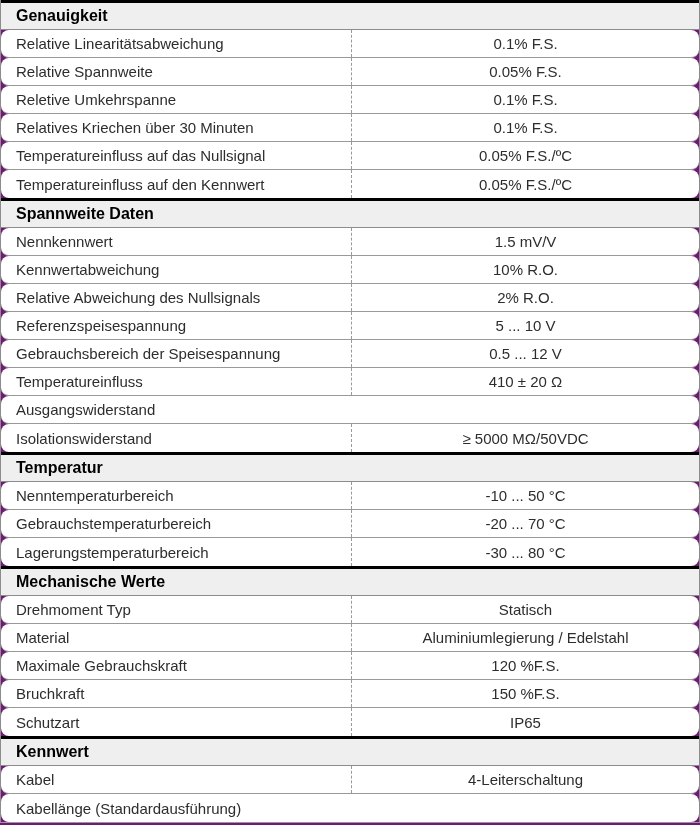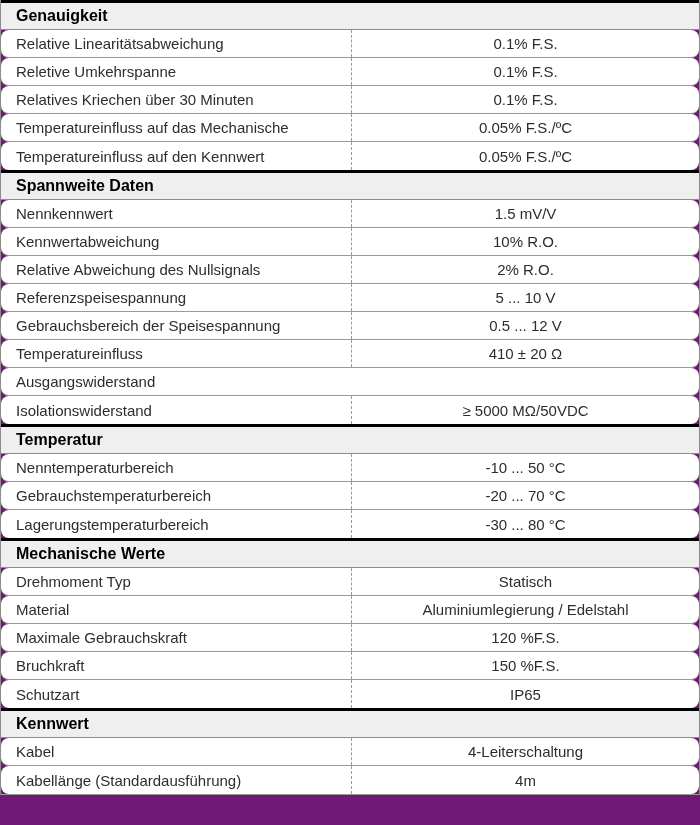--- a/index.html
+++ b/index.html
@@ -76,33 +76,37 @@
   <section class="section">
     <div class="section-header">
       <span class="section-title">Genauigkeit</span>
     </div>
     <div class="rows">
   <div class="row">
     <div class="cell label">Relative Linearitätsabweichung</div>
     <div class="cell value">0.1% F.S.</div>
   </div>
 
+  <div class="row">
+    <div class="cell label">Relative Spannweite</div>
+    <div class="cell value">0.05% F.S.</div>
+  </div>
 
   <div class="row">
     <div class="cell label">Reletive Umkehrspanne</div>
     <div class="cell value">0.1% F.S.</div>
   </div>
 
   <div class="row">
     <div class="cell label">Relatives Kriechen über 30 Minuten</div>
     <div class="cell value">0.1% F.S.</div>
   </div>
 
   <div class="row">
-    <div class="cell label">Temperatureinfluss auf das Mechanische</div>
+    <div class="cell label">Temperatureinfluss auf das Nullsignal</div>
     <div class="cell value">0.05% F.S./ºC</div>
   </div>
 
   <div class="row">
     <div class="cell label">Temperatureinfluss auf den Kennwert</div>
     <div class="cell value">0.05% F.S./ºC</div>
   </div>
 </div>
   </section>
 
@@ -211,18 +215,17 @@
       <span class="section-title">Kennwert</span>
     </div>
     <div class="rows">
   <div class="row">
     <div class="cell label">Kabel</div>
     <div class="cell value">4-Leiterschaltung</div>
   </div>
 
   <div class="row">
     <div class="cell label">Kabellänge (Standardausführung)</div>
-    <div class="cell value">4m</div>
   </div>
 </div>
   </section>
 </div>
 </div>
 
 </body></html>

